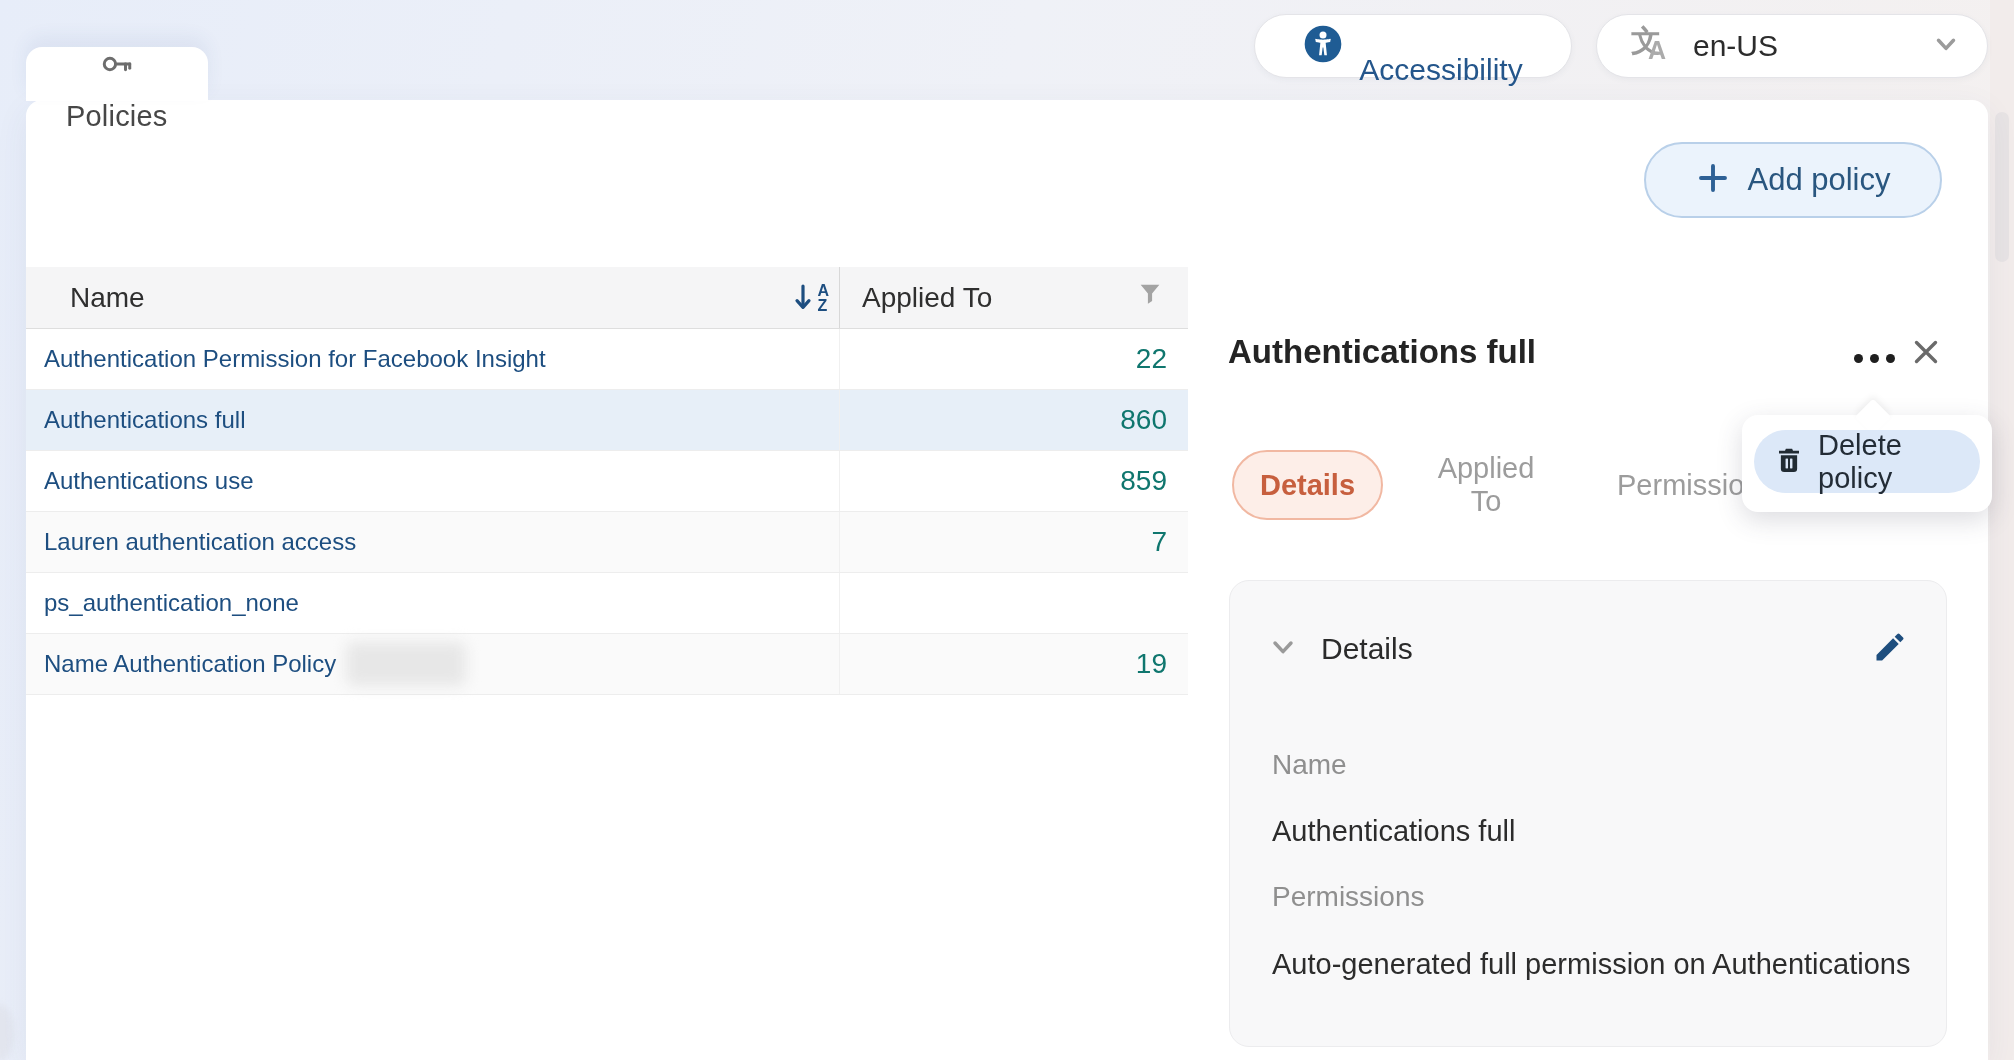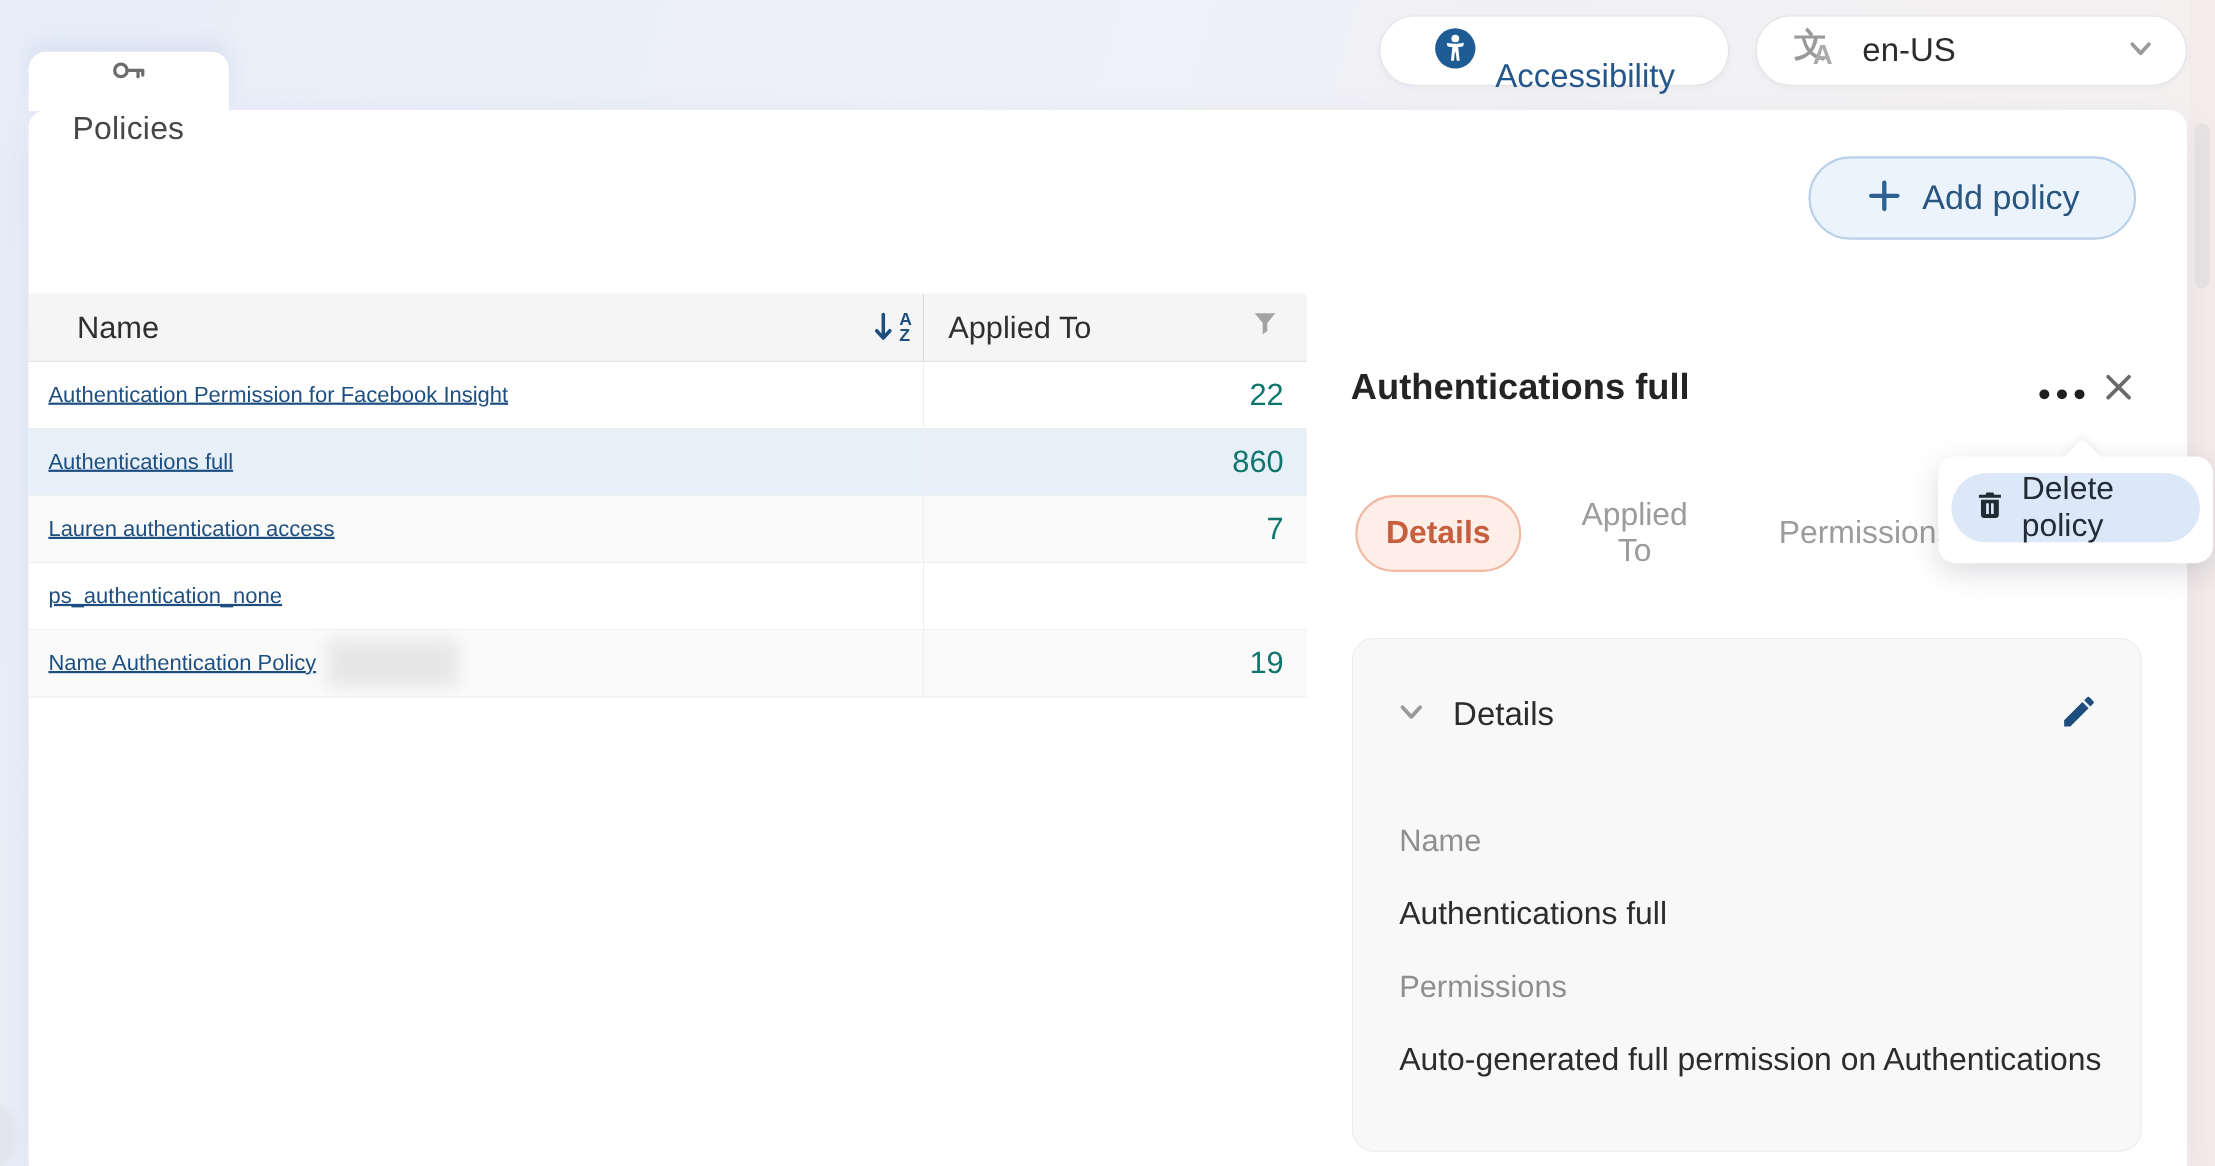--- a/index.html
+++ b/index.html
@@ -55,21 +55,21 @@
   
   .table{position:absolute;left:26px;top:267px;width:1162px;}
   .thead{display:grid;grid-template-columns:814px 348px;height:61px;background:#f5f5f6;border-bottom:1px solid #dedede;}
   .th{display:flex;align-items:center;font-size:28px;color:#2f2f2f;}
   .th-name{padding-left:44px;border-right:1px solid #d8d8d8;justify-content:space-between;padding-right:10px;}
   .th-applied{padding-left:22px;justify-content:space-between;padding-right:24px;}
   .trow{display:grid;grid-template-columns:814px 348px;height:60px;border-bottom:1px solid #ededed;background:#fff;}
   .trow.alt{background:#fafafa;}
   .trow.selected{background:#e7eff8;}
   .td-name{display:flex;align-items:center;padding-left:18px;border-right:1px solid #f0f0f0;
-    font-size:20px;color:#1d4e80;cursor:pointer;text-decoration:underline;}
+    font-size:24px;color:#1d4e80;cursor:pointer;}
   .td-val{display:flex;align-items:center;justify-content:flex-end;padding-right:21px;font-size:28px;color:#0f766e;}
   .redact{width:120px;height:44px;margin-left:10px;border-radius:8px;background:#e7e7e7;filter:blur(7px);}
 
   
   .icon-sort{display:flex;align-items:center;gap:2px;color:#1d4e80;}
   .icon-sort .letters{display:flex;flex-direction:column;line-height:15px;font-size:16px;font-weight:700;}
 
   
   .detail-title{position:absolute;left:1228px;top:333px;font-size:33px;font-weight:600;color:#242424;}
   .btn-more{position:absolute;left:1846px;top:336px;width:56px;height:44px;display:flex;align-items:center;justify-content:center;gap:7px;cursor:pointer;}
@@ -79,21 +79,21 @@
   .tabs{position:absolute;left:1232px;top:450px;height:70px;display:flex;align-items:center;}
   .tab-pill{min-width:151px;height:70px;box-sizing:border-box;display:flex;align-items:center;justify-content:center;
     border:2px solid #f1b8a2;background:#fdeee8;border-radius:36px;cursor:pointer;}
   .tab-pill .label{font-size:29px;font-weight:600;color:#c75f3e;}
   .tab-plain{font-size:29px;color:#9c9c9c;cursor:pointer;}
   .tab-applied{margin-left:36px;width:134px;text-align:center;}
   .tab-permissions{margin-left:64px;}
 
   
   .menu{position:absolute;left:1742px;top:415px;width:250px;height:97px;background:#fff;border-radius:16px;
-    box-shadow:0 8px 26px rgba(60,60,85,.18);z-index:20;margin-left:20px;}
+    box-shadow:0 8px 26px rgba(60,60,85,.18);z-index:20;}
   .menu .caret{position:absolute;left:118px;top:-11px;width:26px;height:26px;background:#fff;transform:rotate(45deg);
     border-radius:4px;box-shadow:-3px -3px 6px rgba(0,0,0,.05);}
   .menu-item{position:absolute;left:12px;right:12px;top:15px;height:63px;background:#dce8f8;border-radius:32px;
     display:flex;align-items:center;gap:14px;padding-left:20px;box-sizing:border-box;cursor:pointer;}
   .menu-item .label{font-size:29px;font-weight:500;color:#232c36;}
 
   
   .card{position:absolute;left:1229px;top:580px;width:718px;height:467px;box-sizing:border-box;
     background:#f8f8f9;border:1px solid #ececee;border-radius:20px;}
   .card-head{position:absolute;left:37px;top:48px;right:38px;display:flex;align-items:center;gap:22px;}
@@ -185,20 +185,24 @@
     </div>
 
     <div class="trow">
       <div class="td-name">Authentication Permission for Facebook Insight</div>
       <div class="td-val">22</div>
     </div>
     <div class="trow selected">
       <div class="td-name">Authentications full</div>
       <div class="td-val">860</div>
     </div>
+    <div class="trow">
+      <div class="td-name">Authentications use</div>
+      <div class="td-val">859</div>
+    </div>
     <div class="trow alt">
       <div class="td-name">Lauren authentication access</div>
       <div class="td-val">7</div>
     </div>
     <div class="trow">
       <div class="td-name">ps_authentication_none</div>
     </div>
     <div class="trow alt">
       <div class="td-name">
         <span>Name Authentication Policy</span>

